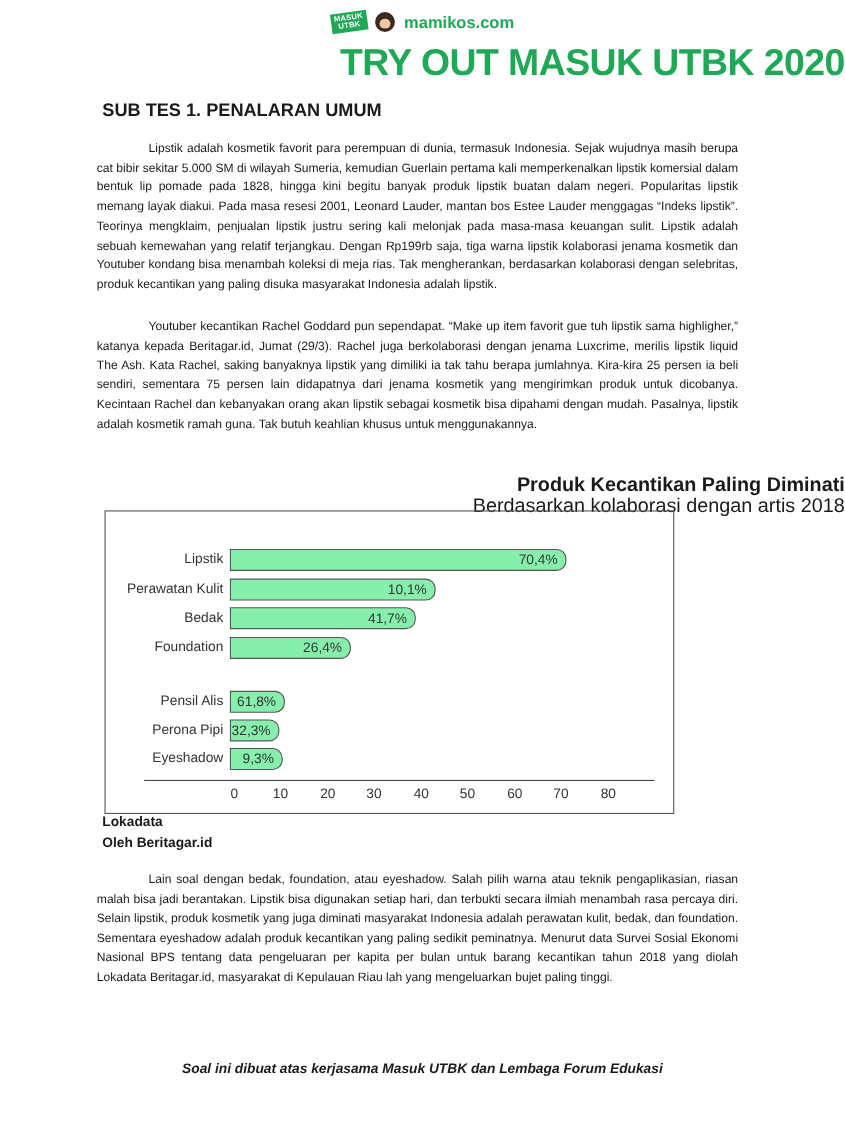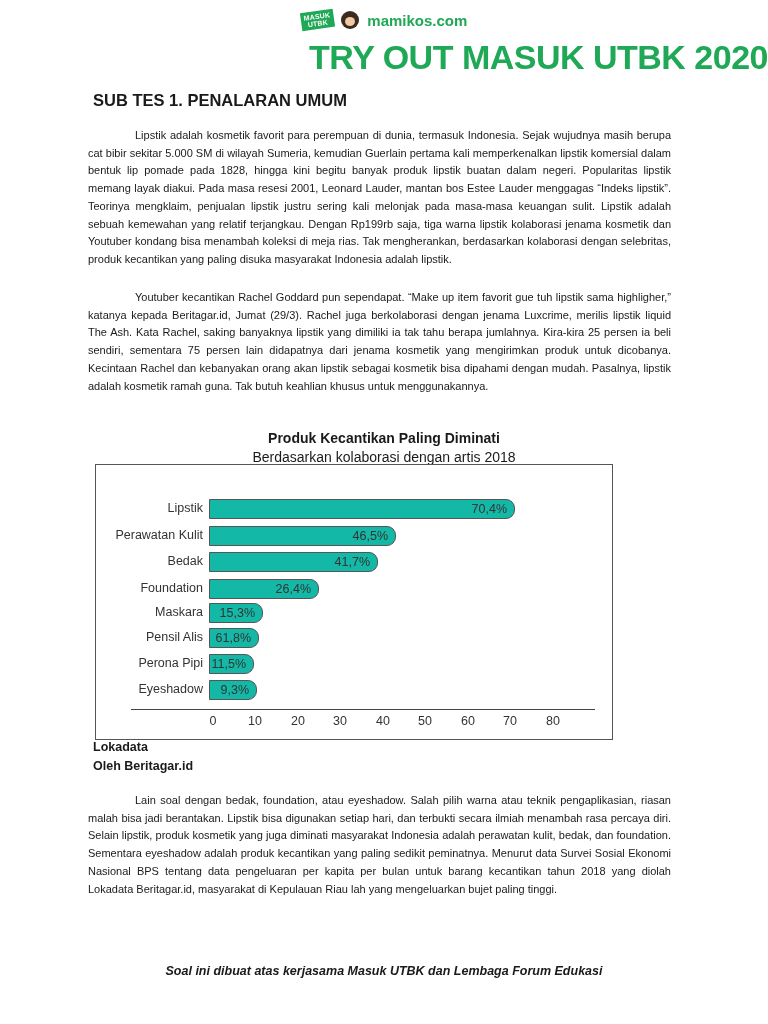--- a/index.html
+++ b/index.html
@@ -9,27 +9,27 @@
   .mascot { width: 18px; height: 18px; border-radius: 50%; background: #3b2a1e; position: relative; }
   .mascot::after { content: ""; position: absolute; left: 4px; top: 6px; width: 10px; height: 9px; border-radius: 50%; background: #f2c9a0; }
   .brand-name { color: #1fa855; font-weight: bold; font-size: 15px; }
   .title { position: absolute; top: 38px; left: 0; width: 768px; text-align: right; color: #1fa855; font-weight: bold; font-size: 34px; letter-spacing: -0.5px; }
   .subtitle { position: absolute; top: 91px; left: 93px; font-weight: bold; font-size: 16.5px; }
   .para { position: absolute; left: 88px; width: 583px; font-size: 11px; line-height: 17.7px; text-align: justify; }
   .para p { margin: 0; text-indent: 47px; }
   .p1 { top: 127px; }
   .p2 { top: 289px; }
   .p3 { top: 792px; }
-  .chart-title { position: absolute; left: 0; width: 768px; text-align: center; font-weight: bold; font-size: 14px; }
+  .chart-title { position: absolute; left: 0; width: 768px; text-align: right; font-weight: bold; font-size: 18px; }
   .ct1 { top: 430px; }
   .ct2 { top: 449px; font-weight: normal; }
   .chart-box { position: absolute; left: 95px; top: 464px; width: 518px; height: 276px; border: 1px solid #555; box-sizing: border-box; padding-left: 23px; }
   .bar-row { position: absolute; left: 0; height: 20px; width: 100%; }
   .bar-label { position: absolute; right: 409px; top: 2px; font-size: 12.5px; color: #333; white-space: nowrap; }
-  .bar { position: absolute; left: 113px; top: 0; height: 20px; background: #14b8a6; border: 1.5px solid #555; border-left-width: 1.5px; border-radius: 0 9px 9px 0; box-sizing: border-box; }
+  .bar { position: absolute; left: 113px; top: 0; height: 20px; background: #86efac; border: 1.5px solid #555; border-left-width: 1.5px; border-radius: 0 9px 9px 0; box-sizing: border-box; }
   .bar-value { position: absolute; right: 7px; top: 2px; font-size: 12.5px; color: #333; }
   .axis-line { position: absolute; left: 35px; top: 244px; width: 464px; height: 1px; background: #444; }
   .tick { position: absolute; top: 249px; font-size: 12.5px; color: #333; transform: translateX(-50%); }
   .source { position: absolute; left: 93px; font-weight: bold; font-size: 12.5px; }
   .s1 { top: 740px; }
   .s2 { top: 759px; }
   .footer { position: absolute; top: 964px; left: 0; width: 768px; text-align: center; font-style: italic; font-weight: bold; font-size: 12.5px; }
 </style>
 </head>
 <body>
@@ -59,51 +59,45 @@
 <div class="chart-box">
   <div class="bar-row" style="top:34px">
     <span class="bar-label">Lipstik</span>
     <div class="bar" style="width:306px">
         <span class="bar-value">70,4%</span>
       </div>
   </div>
   <div class="bar-row" style="top:61px">
     <span class="bar-label">Perawatan Kulit</span>
     <div class="bar" style="width:187px">
-        <span class="bar-value">46,5%</span>
+        <span class="bar-value">10,1%</span>
       </div>
   </div>
   <div class="bar-row" style="top:87px">
     <span class="bar-label">Bedak</span>
     <div class="bar" style="width:169px">
         <span class="bar-value">41,7%</span>
       </div>
   </div>
   <div class="bar-row" style="top:114px">
     <span class="bar-label">Foundation</span>
     <div class="bar" style="width:110px">
         <span class="bar-value">26,4%</span>
       </div>
   </div>
-  <div class="bar-row" style="top:138px">
-    <span class="bar-label">Maskara</span>
-    <div class="bar" style="width:54px">
-        <span class="bar-value">15,3%</span>
-      </div>
-  </div>
   <div class="bar-row" style="top:163px">
     <span class="bar-label">Pensil Alis</span>
     <div class="bar" style="width:50px">
         <span class="bar-value">61,8%</span>
       </div>
   </div>
   <div class="bar-row" style="top:189px">
     <span class="bar-label">Perona Pipi</span>
     <div class="bar" style="width:45px">
-        <span class="bar-value">11,5%</span>
+        <span class="bar-value">32,3%</span>
       </div>
   </div>
   <div class="bar-row" style="top:215px">
     <span class="bar-label">Eyeshadow</span>
     <div class="bar" style="width:48px">
         <span class="bar-value">9,3%</span>
       </div>
   </div>
 
   <div class="axis-line"></div>

